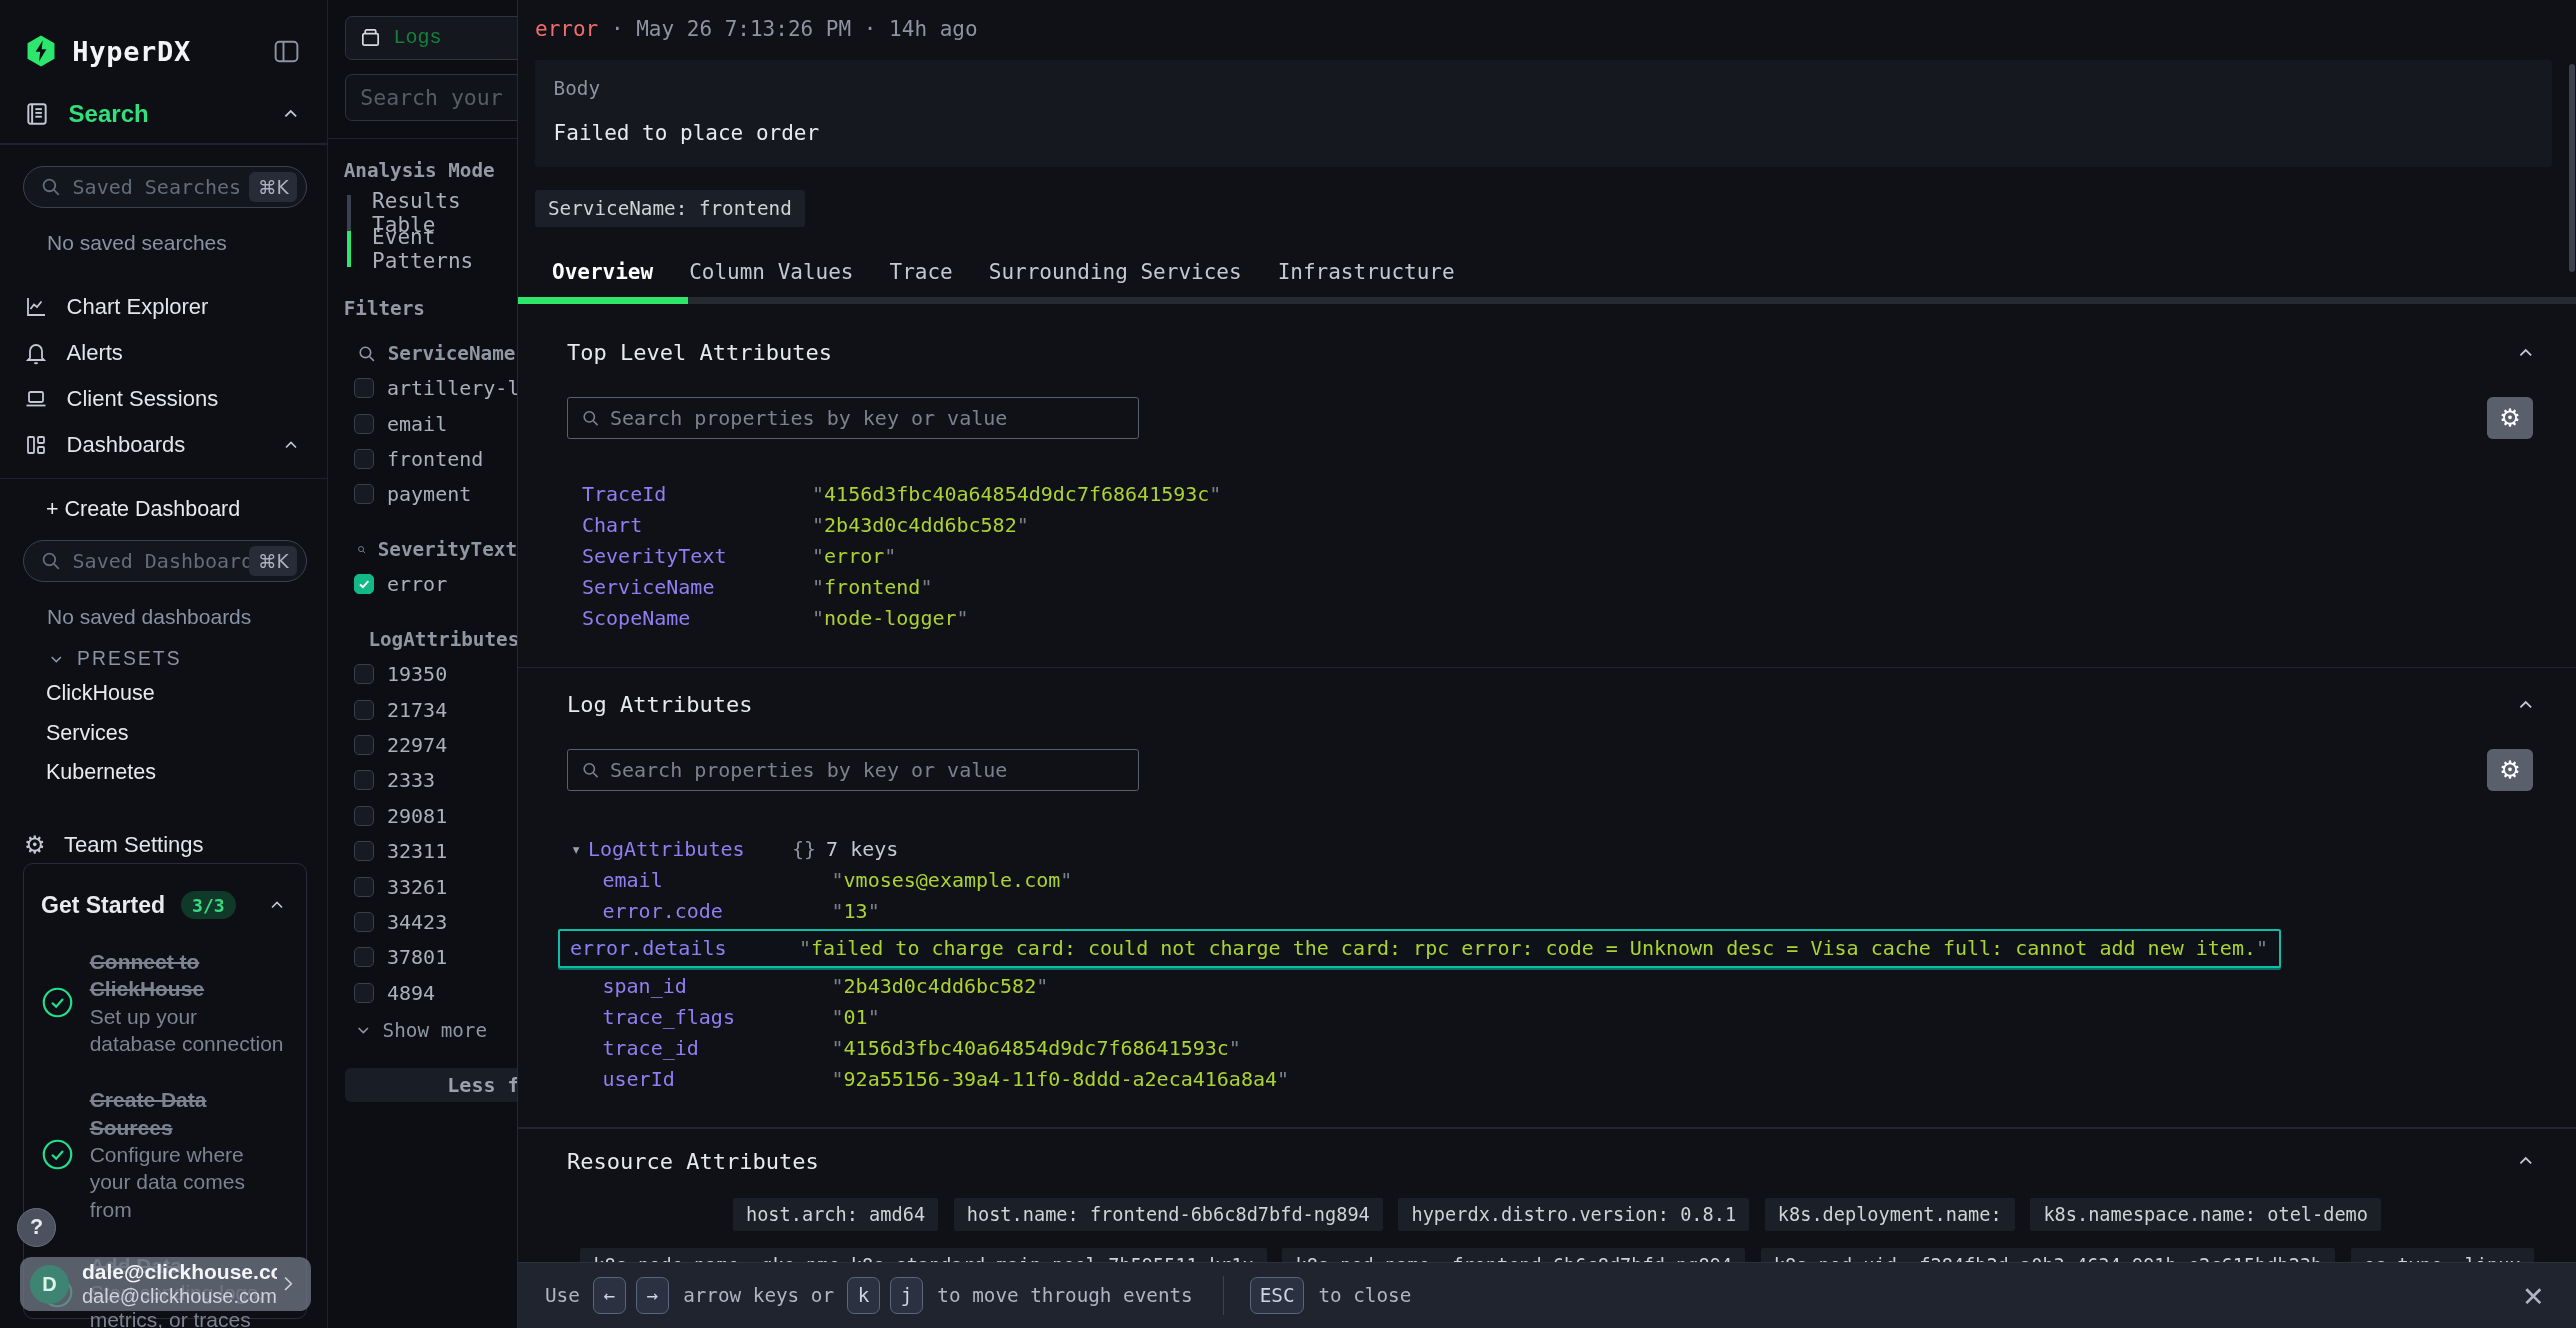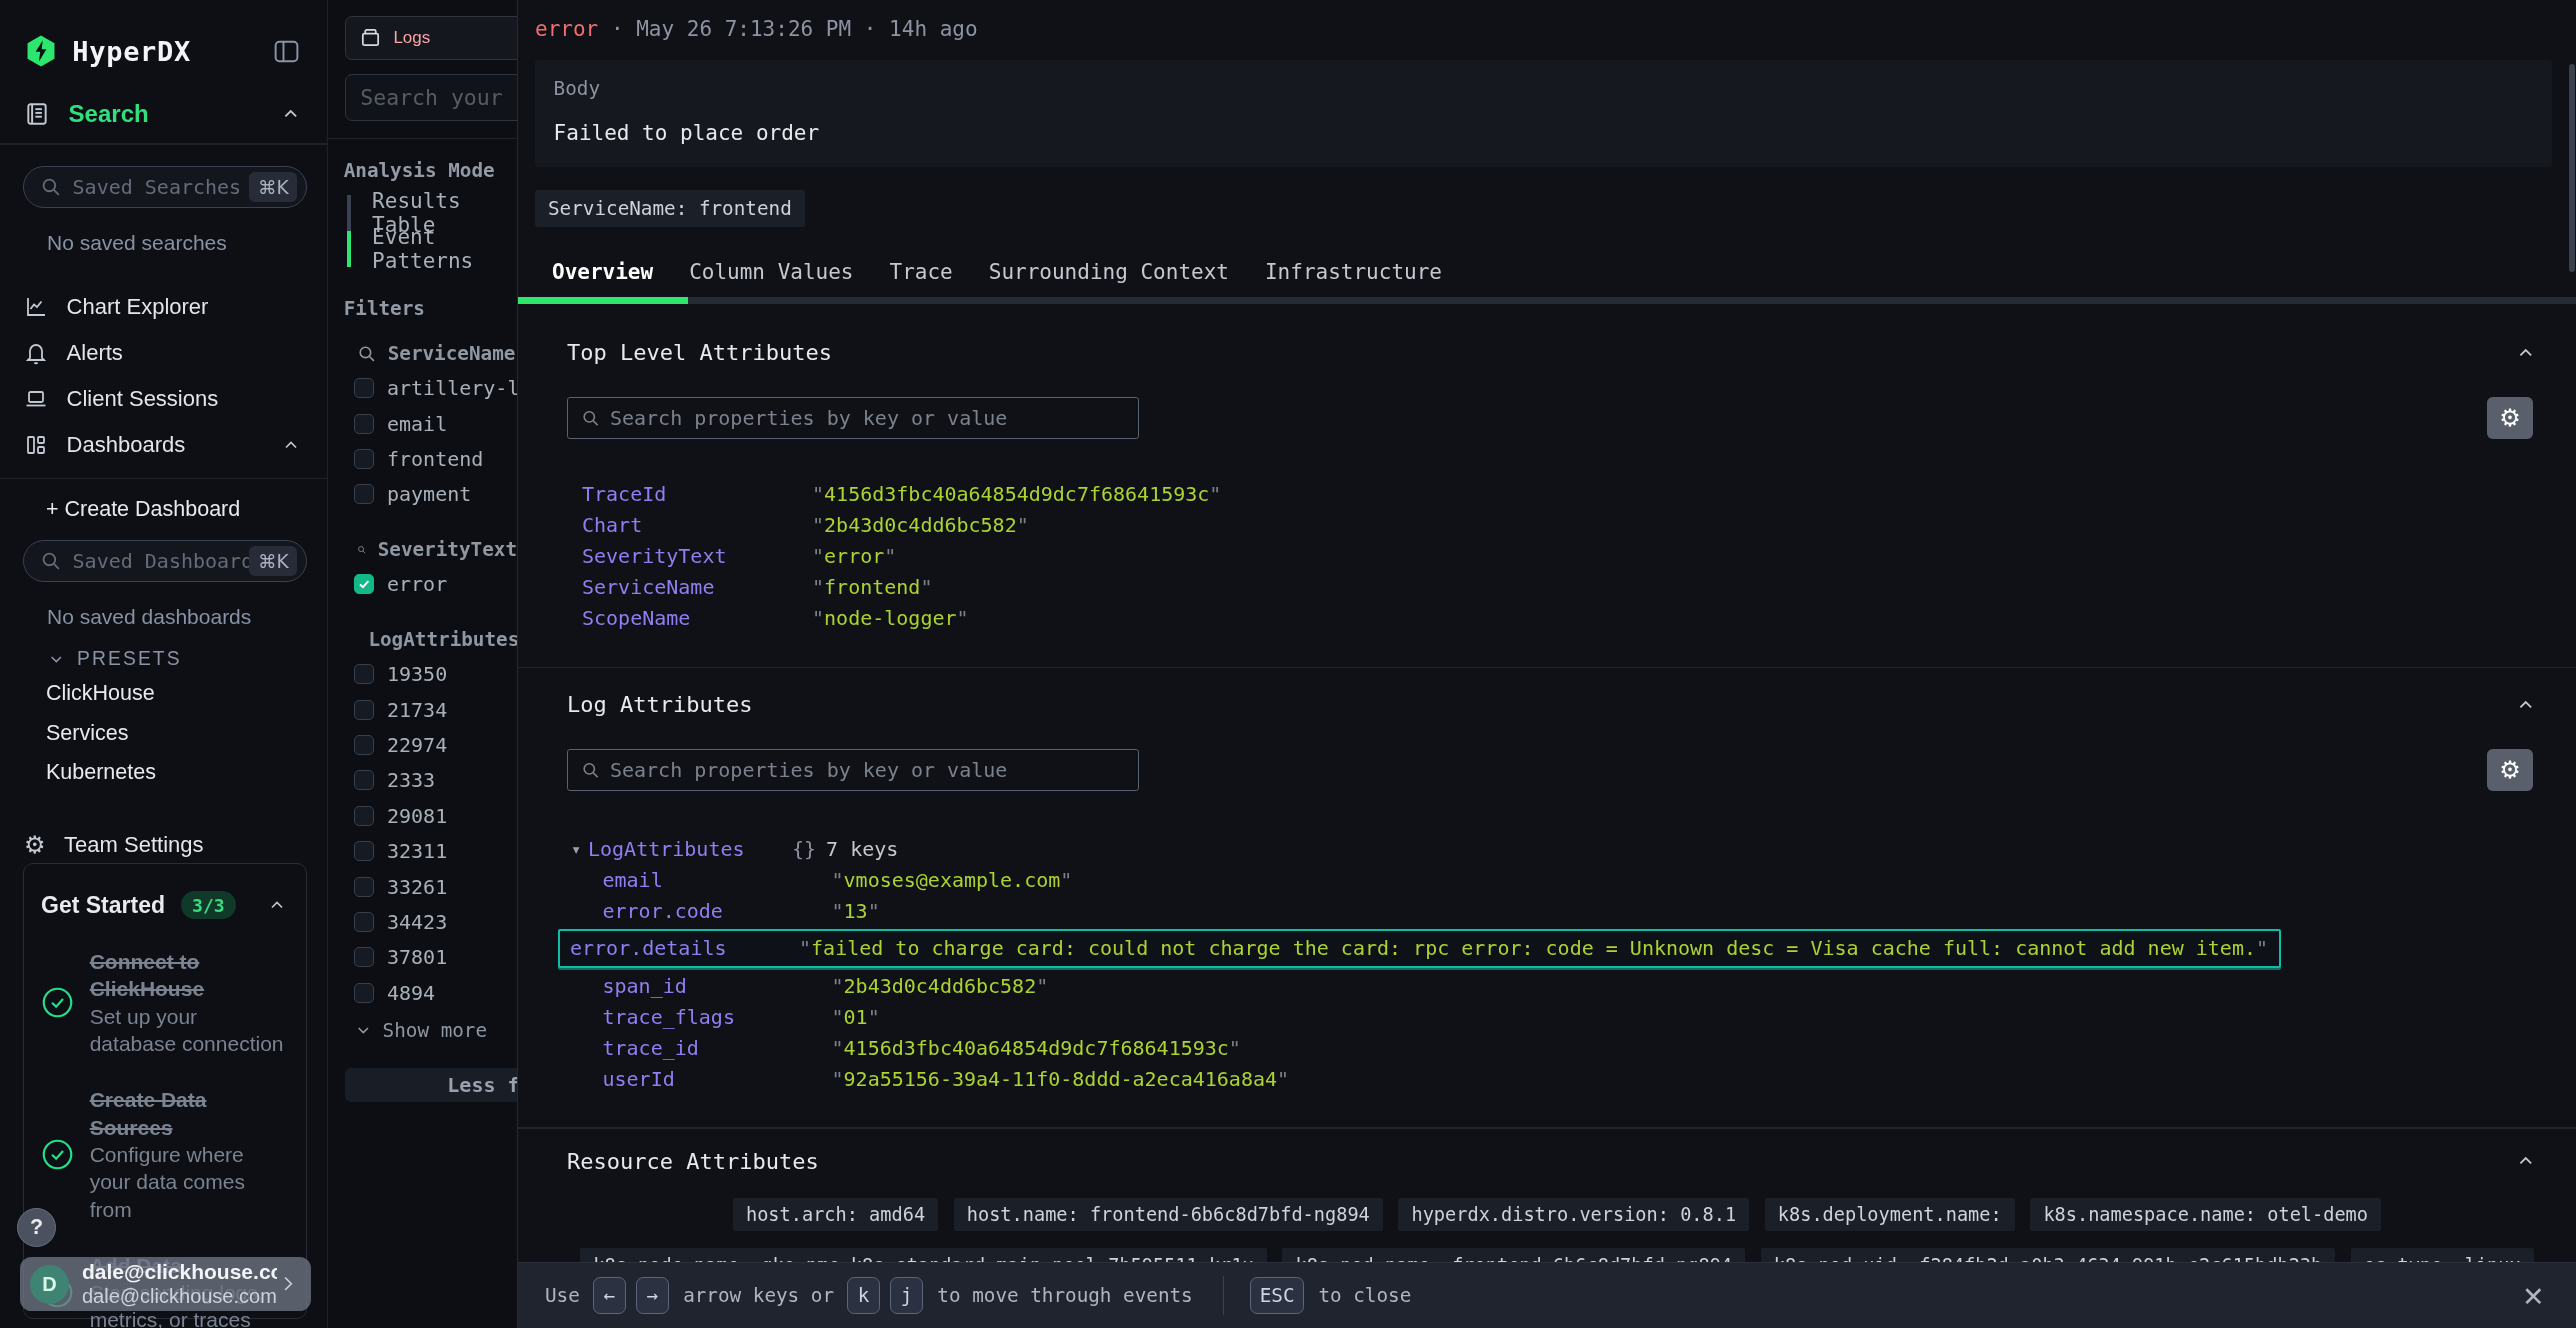--- a/index.html
+++ b/index.html
@@ -49,21 +49,21 @@
   .user-chip { position: absolute; left: 20px; right: 15.7px; top: 1257px; height: 54px; background: rgba(110,116,131,0.78); border-radius: 11.4px; display: flex; align-items: center; padding: 0 13px 0 10px; z-index: 6; cursor: pointer; }
   .user-avatar { width: 39px; height: 39px; border-radius: 50%; background: #3f8472; color: #d9f7e7; font-weight: bold; font-size: 20px; display: flex; align-items: center; justify-content: center; flex: 0 0 39px; }
   .user-texts { margin-left: 13px; overflow: hidden; }
   .user-name { color: #f2f4f7; font-weight: bold; font-size: 21px; line-height: 1.15; }
   .user-org { color: #cdd2db; font-size: 20px; line-height: 1.15; }
   .user-chip .chev { margin-left: auto; }
 
   
   .source-panel { position: relative; width: 190px; flex: 0 0 190px; background: #0c0e13; overflow: hidden; border-right: 1.4px solid #242936; }
   .src-logs-btn { display: flex; align-items: center; gap: 11.4px; margin: 15.7px 0 0 17px; width: 215px; height: 44px; border: 1.4px solid #2e3440; border-radius: 7.2px; background: #14171e; padding-left: 13px; cursor: pointer; }
-  .src-logs-btn .lbl { color: #fca5a5; font-family: Liberation Sans, sans-serif; font-size: 17px; }
+  .src-logs-btn .lbl { color: #15803d; font-family: Liberation Mono, monospace; font-size: 20px; }
   .src-search { display: flex; align-items: center; margin: 14.3px 0 0 17px; width: 229px; height: 47px; border: 1.4px solid #2e3440; border-radius: 7.2px; background: #101319; padding-left: 14.3px; }
   .src-search input { background: transparent; border: none; outline: none; width: 100%; font-family: "DejaVu Sans Mono", monospace; font-size: 21.5px; color: #9aa1ad; }
   .src-search input::placeholder { color: #555c66; }
   .src-divider { height: 1.4px; background: #1d222c; margin-top: 17px; }
   .src-label { color: #939aa6; font-family: "DejaVu Sans Mono", monospace; font-weight: bold; font-size: 19.3px; margin: 20px 0 0 15.7px; }
   .mode-list { margin-top: 13px; }
   .mode-item { display: flex; align-items: center; height: 36px; margin-left: 18.6px; border-left: 4.3px solid #3a4150; padding-left: 21.5px; color: #a9b0ba; font-family: "DejaVu Sans Mono", monospace; font-size: 21px; cursor: pointer; }
   .mode-item.active { border-left-color: #2ee66b; }
   .flt-group-head { display: flex; align-items: center; gap: 11.4px; margin: 21.5px 0 0 29px; color: #8f97a3; }
   .flt-group-head .lbl { font-family: "DejaVu Sans Mono", monospace; font-weight: bold; font-size: 19.3px; }
@@ -447,21 +447,21 @@
       <div class="dt-body-label">Body</div>
       <div class="dt-body-text">Failed to place order</div>
     </div>
 
     <span class="dt-chip">ServiceName: frontend</span>
 
     <div class="dt-tabs">
       <span class="dt-tab active">Overview</span>
       <span class="dt-tab">Column Values</span>
       <span class="dt-tab">Trace</span>
-      <span class="dt-tab">Surrounding Context</span>
+      <span class="dt-tab">Surrounding Services</span>
       <span class="dt-tab">Infrastructure</span>
     </div>
     <div class="dt-tabline">
         <span class="seg"></span>
       </div>
 
     
     <div class="sec-head">
       <span class="sec-title">Top Level Attributes</span>
       <span class="chev">

